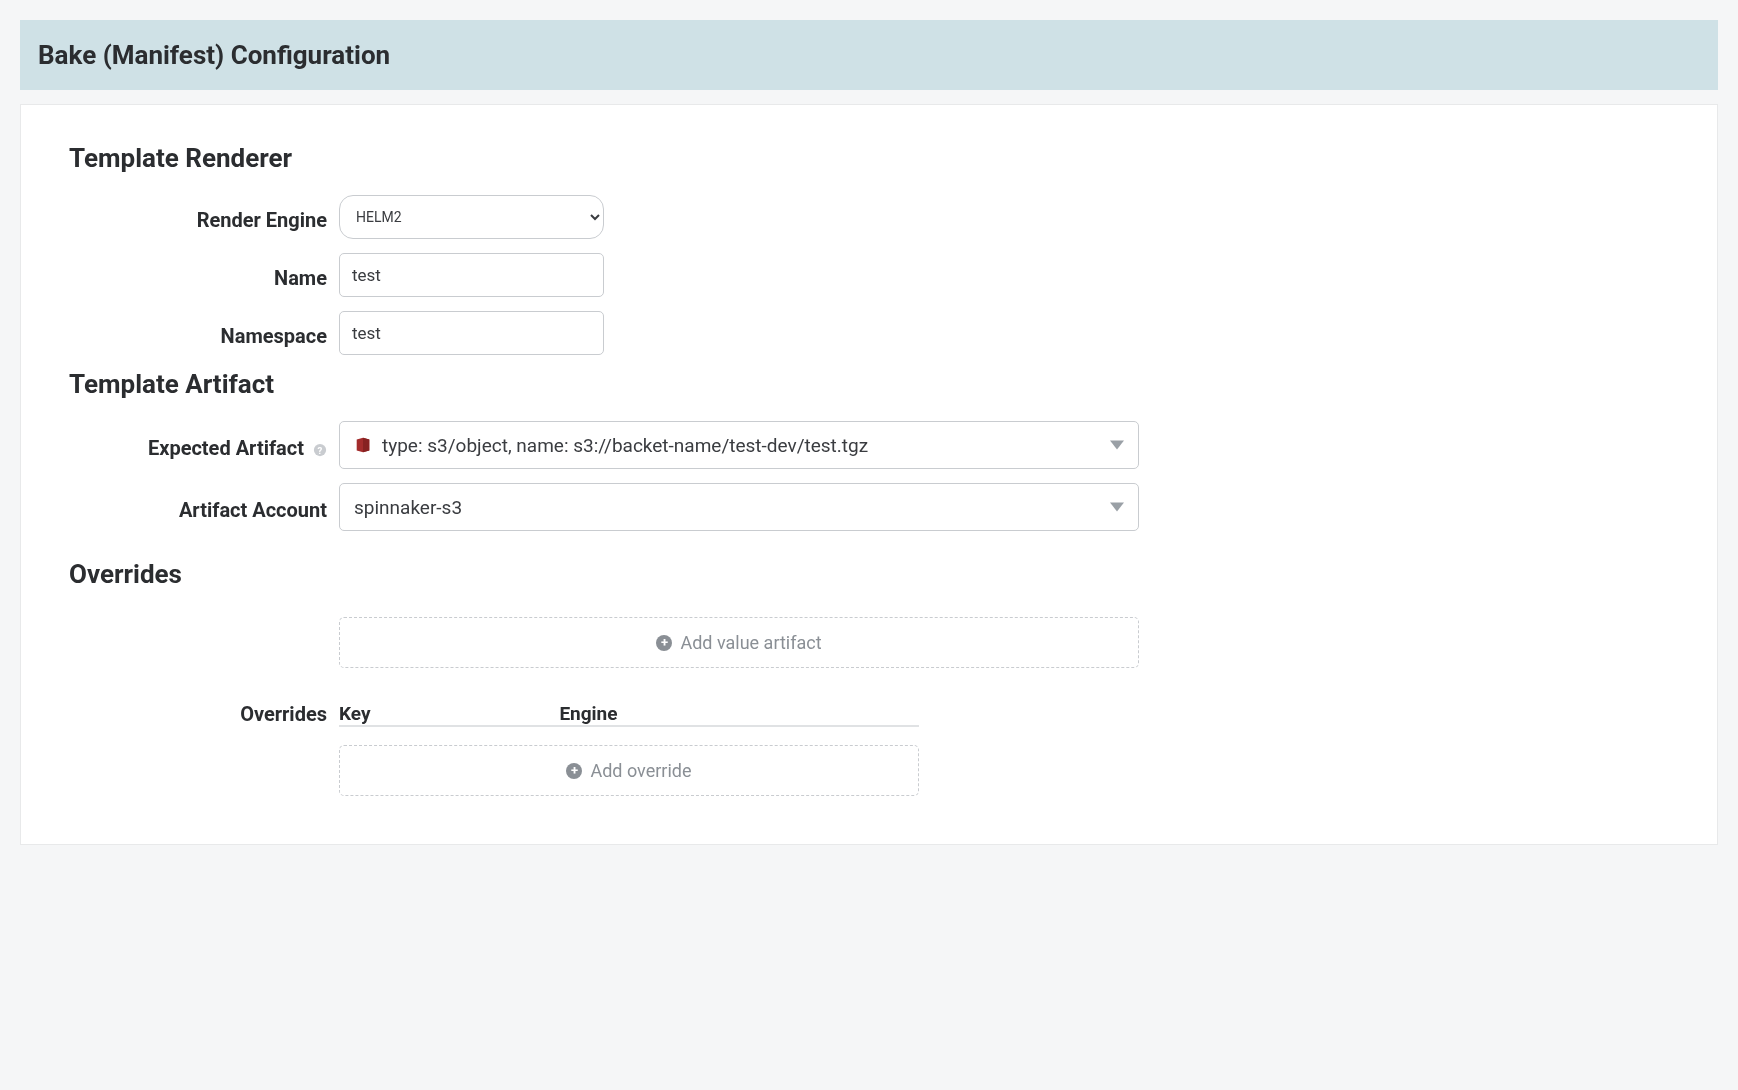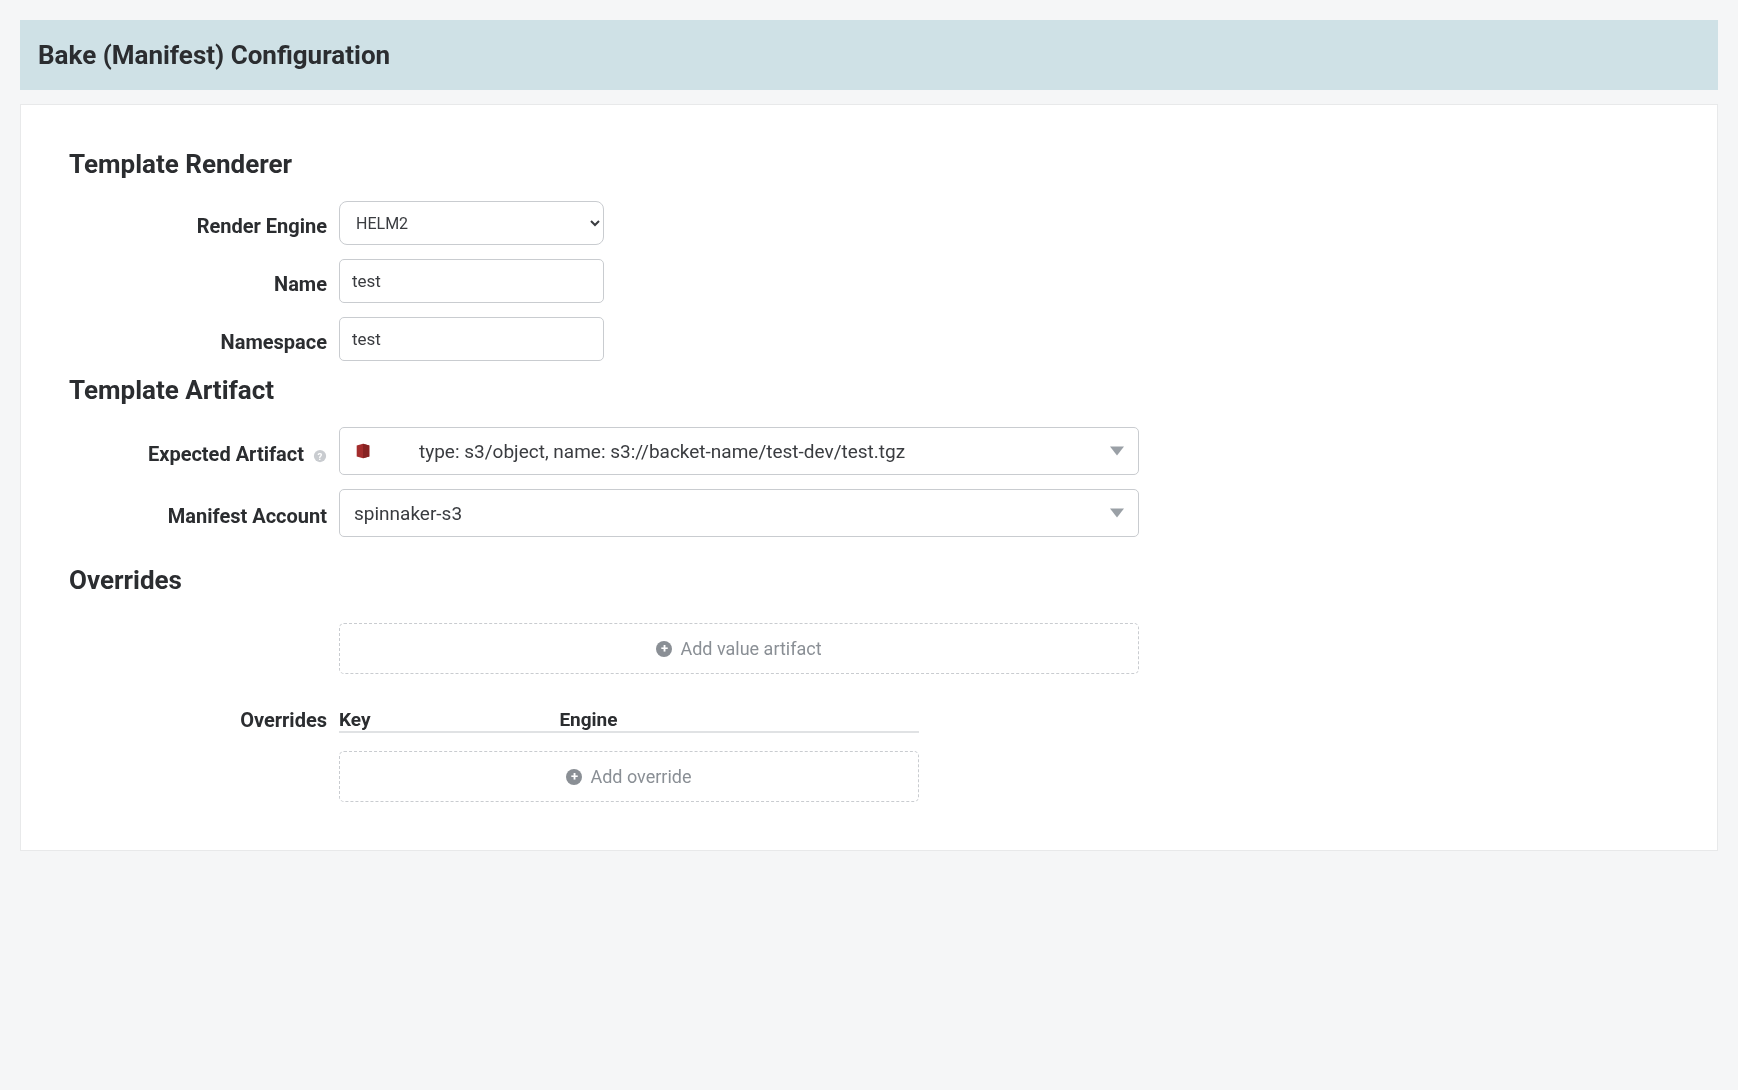--- a/index.html
+++ b/index.html
@@ -27,21 +27,21 @@
       background: #fff;
       border: 1px solid #e8e9ea;
       padding: 38px 48px 48px 48px;
       margin-top: 14px;
     }
     .section-title {
       font-size: 26px;
       font-weight: 700;
       color: #2b2d30;
       margin-bottom: 22px;
-      margin-top: 6px;
+      margin-top: 0;
     }
     .form-row {
       display: flex;
       align-items: center;
       margin-bottom: 14px;
     }
     .form-label {
       width: 270px;
       min-width: 270px;
       text-align: right;
@@ -62,23 +62,23 @@
     .form-control-wrap.narrow {
       max-width: 265px;
     }
     .select-native {
       position: relative;
     }
     .select-native select {
       width: 100%;
       height: 44px;
       border: 1px solid #c9ccd0;
-      border-radius: 8px;
+      border-radius: 14px;
       padding: 0 12px;
-      font-size: 16px;
+      font-size: 14px;
       color: #3a3c40;
       background: #fff;
       appearance: auto;
       font-family: inherit;
     }
     .text-input {
       width: 100%;
       height: 44px;
       border: 1px solid #c9ccd0;
       border-radius: 5px;
@@ -94,21 +94,20 @@
       height: 48px;
       border: 1px solid #c9ccd0;
       border-radius: 5px;
       display: flex;
       align-items: center;
       padding: 0 40px 0 14px;
       background: #fff;
       cursor: pointer;
       font-size: 19px;
       color: #3a3c40;
-      gap: 37px;
     }
     .custom-select .chevron {
       position: absolute;
       right: 14px;
       top: 50%;
       transform: translateY(-50%);
       width: 0;
       height: 0;
       border-left: 7px solid transparent;
       border-right: 7px solid transparent;
@@ -236,21 +235,21 @@
               <path fill="#872222" d="M10 2 L17 4 L17 16 L10 18 Z"></path>
             </svg>
         </span>
         <span>type: s3/object, name: s3://backet-name/test-dev/test.tgz</span>
         <span class="chevron"></span>
       </div>
     </div>
   </div>
 
   <div class="form-row">
-    <div class="form-label">Manifest Account</div>
+    <div class="form-label">Artifact Account</div>
     <div class="form-control-wrap">
       <div class="custom-select">
         <span>spinnaker-s3</span>
         <span class="chevron"></span>
       </div>
     </div>
   </div>
 
   <div class="section-title" style="margin-top:28px">Overrides</div>
 

